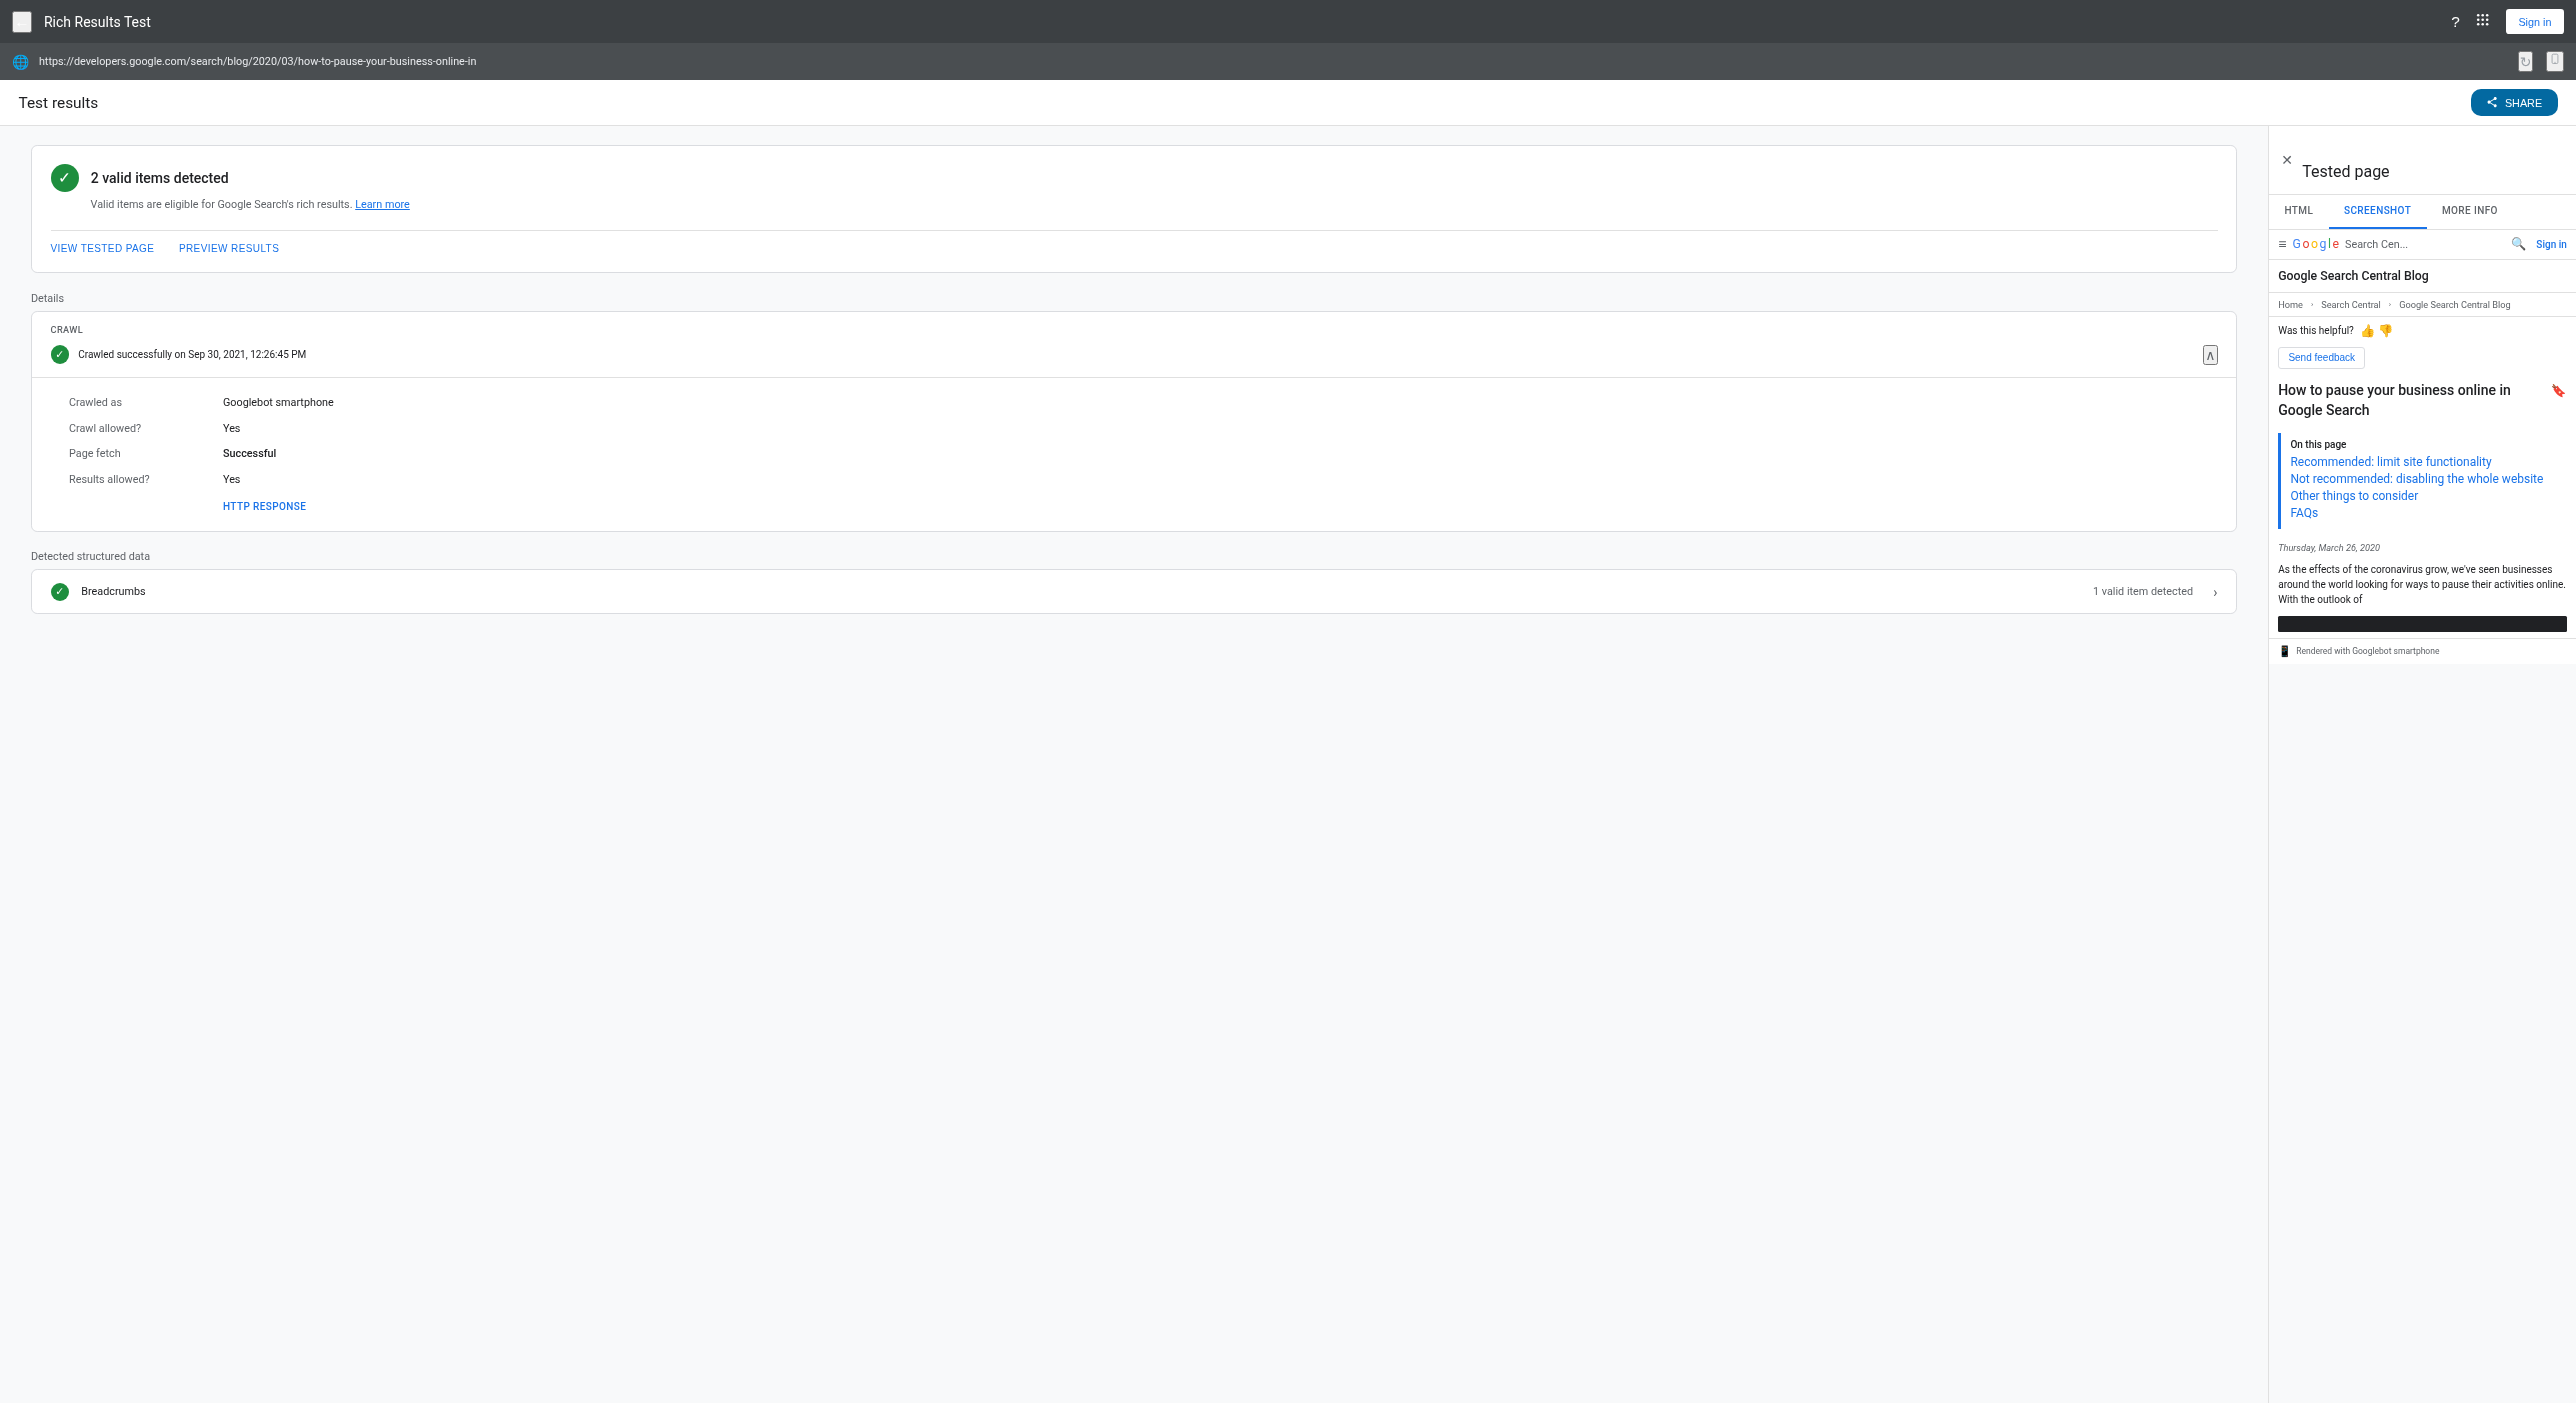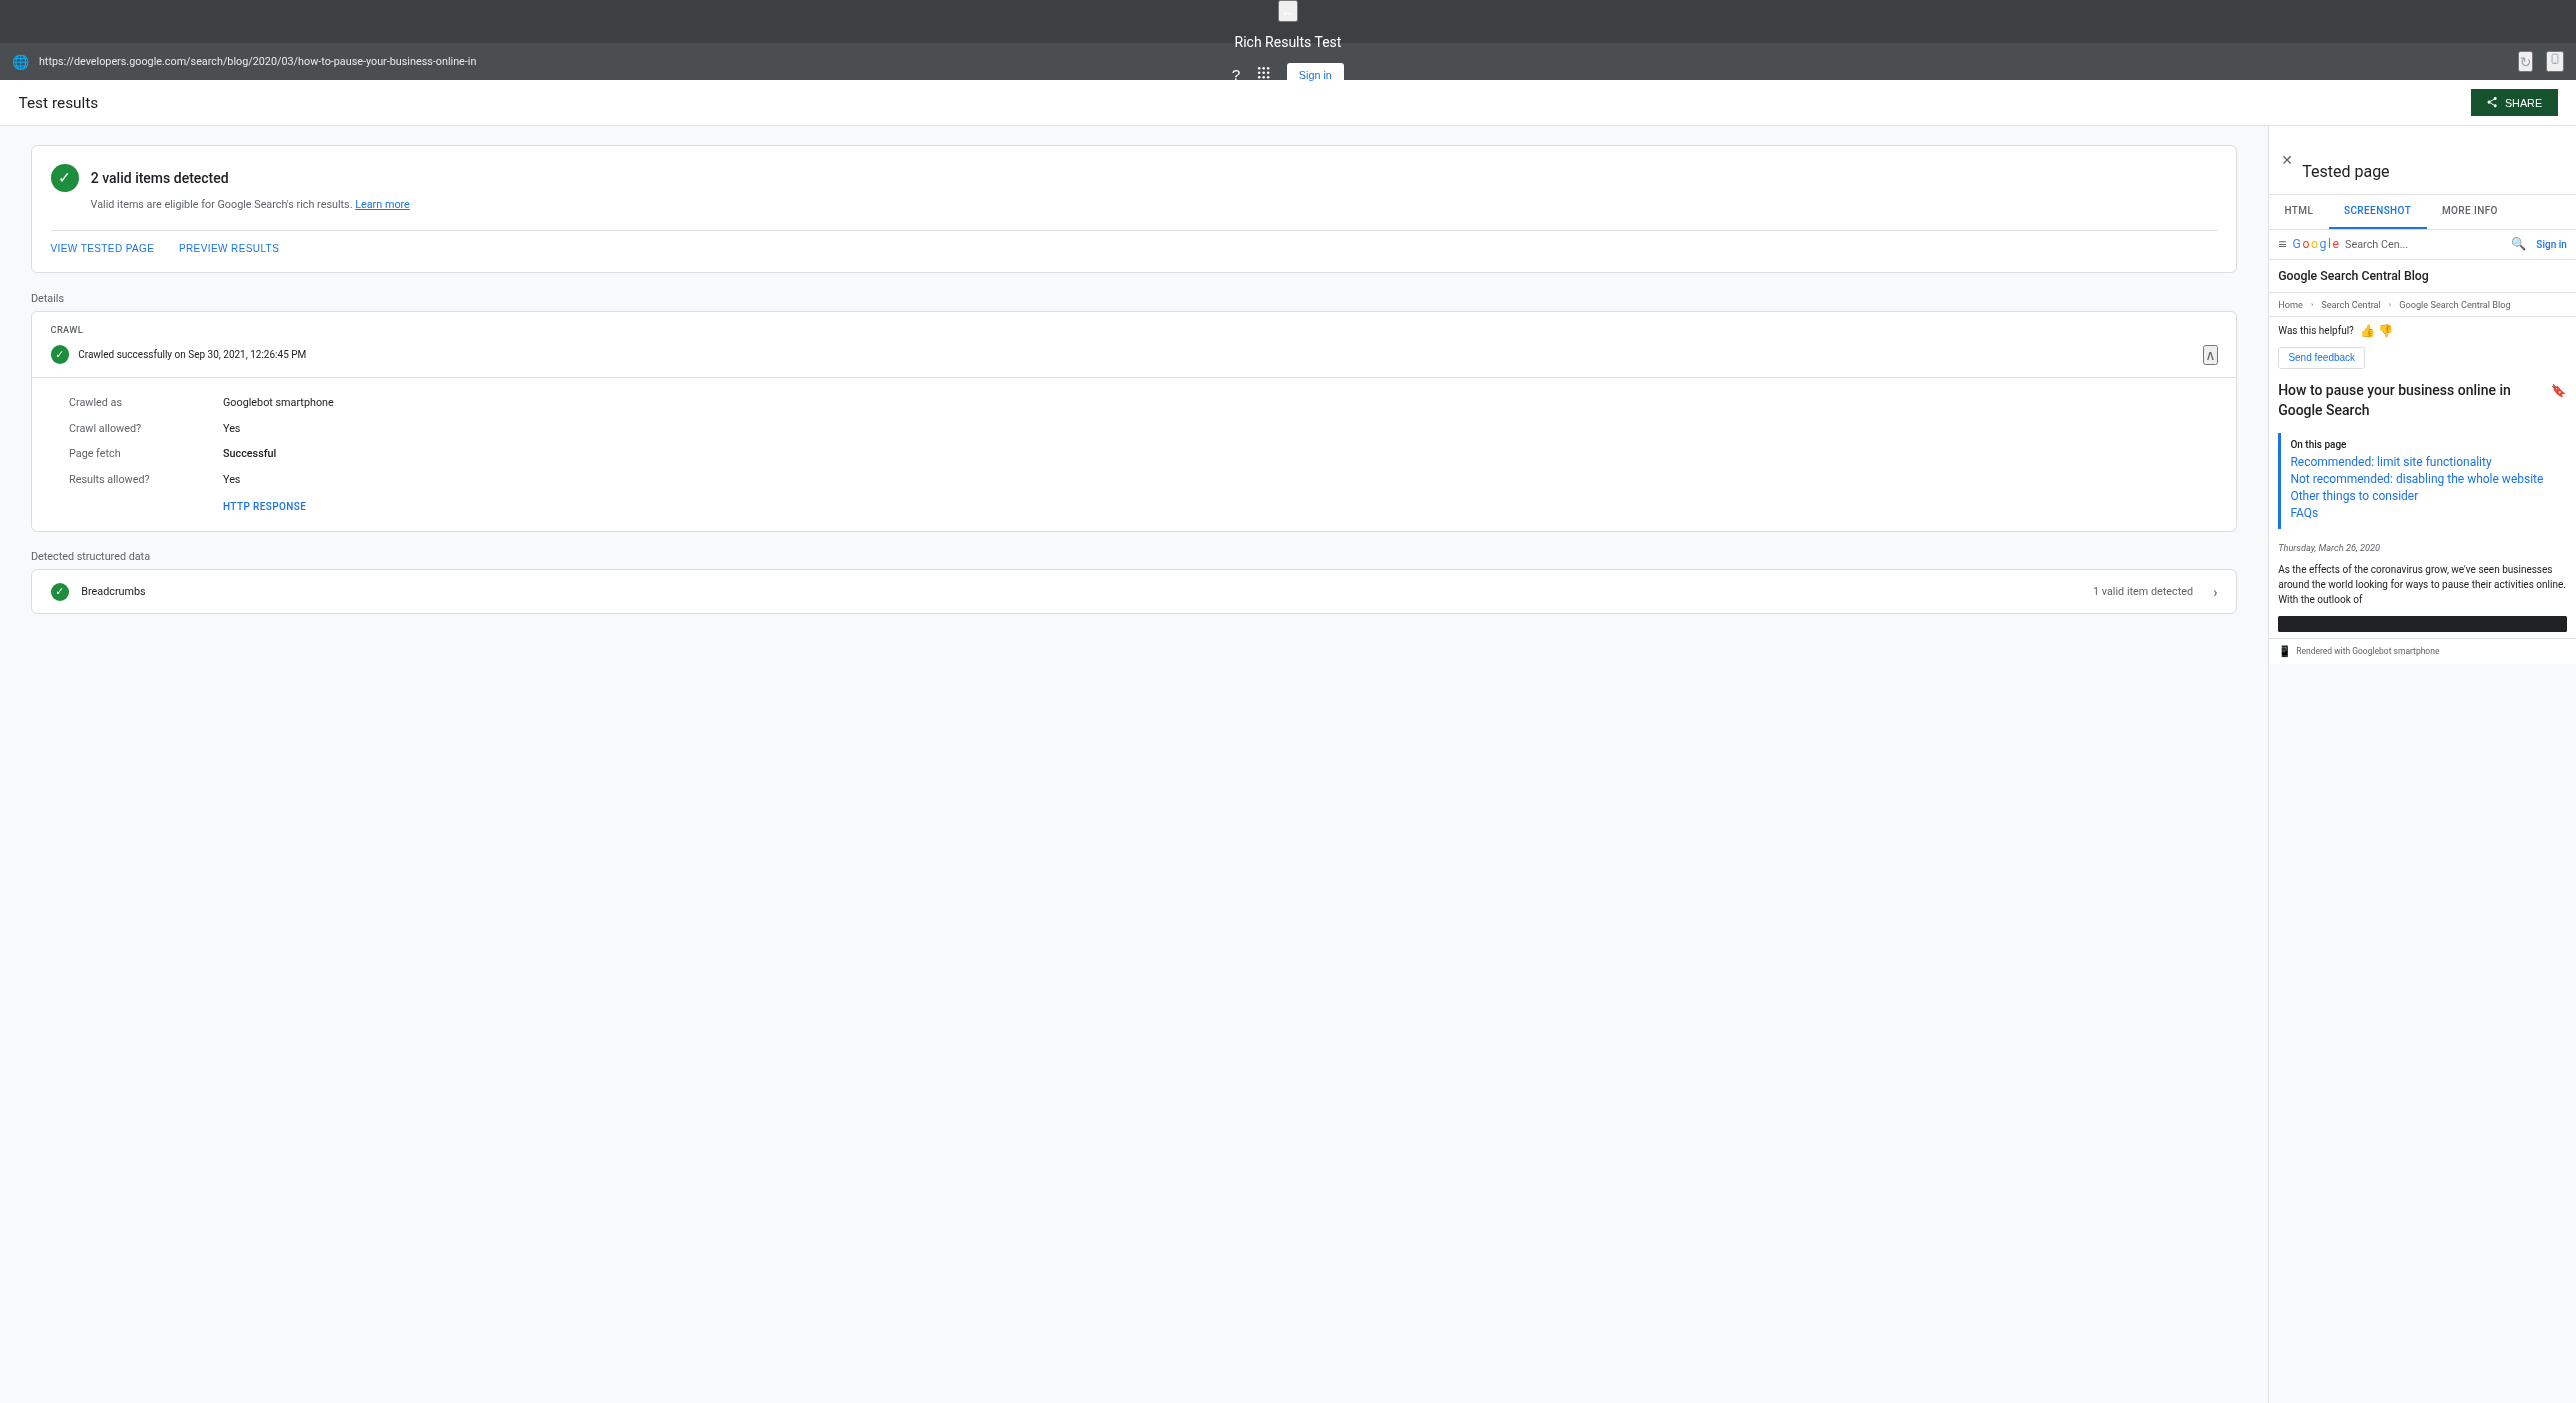--- a/index.html
+++ b/index.html
@@ -6,21 +6,20 @@
     body { font-family: 'Google Sans', Roboto, Arial, sans-serif; background: #fff; color: #202124; font-size: 10.8px; }
 
     
     .top-nav {
       background: #3c4043;
       display: flex;
       align-items: center;
       padding: 0 12.3px;
       height: 43px;
       gap: 12.3px;
-      flex-direction: column;
     }
     .back-icon { color: #fff; font-size: 15.4px; cursor: pointer; }
     .nav-title { color: #fff; font-size: 14px; font-weight: 400; flex: 1; }
     .nav-icons { display: flex; gap: 15.4px; align-items: center; }
     .nav-icon-btn { color: #fff; background: none; border: none; cursor: pointer; font-size: 15.4px; }
     .sign-in-btn {
       background: #fff;
       color: #1a73e8;
       border: none;
       border-radius: 3.1px;
@@ -48,24 +47,24 @@
     .header-bar {
       display: flex;
       align-items: center;
       justify-content: space-between;
       padding: 12.3px 18.5px;
       border-bottom: 0.8px solid #e0e0e0;
       height: 46px;
     }
     .header-title { font-size: 15.4px; font-weight: 400; color: #202124; }
     .share-btn {
-      background: #14532d;
+      background: #0369a1;
       color: #fff;
       border: none;
-      border-radius: 0;
+      border-radius: 10px;
       padding: 7.7px 15.4px;
       font-size: 10.8px;
       font-weight: 500;
       cursor: pointer;
       display: flex;
       align-items: center;
       gap: 6.2px;
     }
 
     

